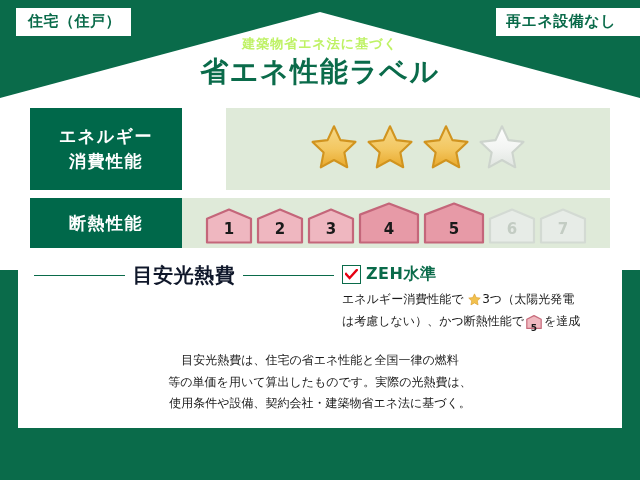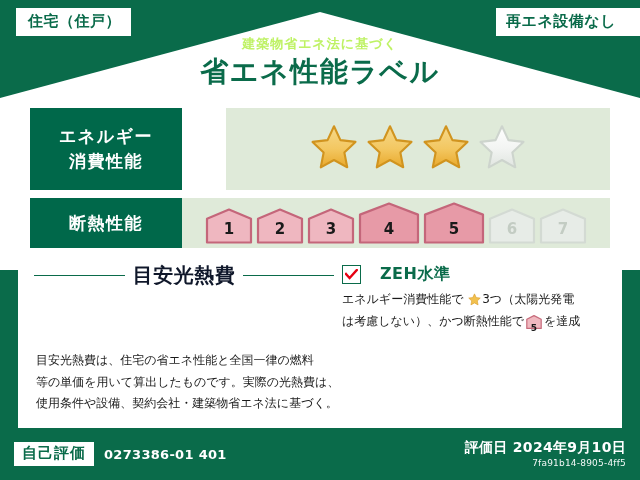--- a/index.html
+++ b/index.html
@@ -67,38 +67,38 @@
 
   
   .mid-area{display:flex;padding:14px 16px 0 16px;}
   .cost-col{width:300px;flex:none;text-align:center;}
   .cost-head{display:flex;align-items:center;justify-content:center;gap:8px;}
   .cost-head .rule{height:1px;background:#0a6b4a;flex:1;}
   .cost-head .txt{font-size:20px;font-weight:bold;color:#0f172a;letter-spacing:.5px;white-space:nowrap;}
   .cost-value{margin-top:7px;font-size:25px;font-weight:bold;color:#e60012;letter-spacing:.5px;}
 
   .zeh-col{flex:1;padding-left:8px;padding-top:2px;}
-  .zeh-head{display:flex;align-items:center;gap:19px;}
+  .zeh-head{display:flex;align-items:center;gap:5px;}
   .chk-box{
     width:17px;height:17px;border:1.6px solid #0a6b4a;background:#fff;
     display:flex;align-items:center;justify-content:center;flex:none;
   }
   .zeh-title{font-size:16px;font-weight:bold;color:#0a6b4a;letter-spacing:.5px;}
   .zeh-desc{margin-top:5px;font-size:12px;color:#1a1a1a;line-height:1.55;letter-spacing:0;}
   .inline-star{vertical-align:-3px;margin:0 1px;}
   .inline-house{display:inline-block;vertical-align:-4px;margin:0 2px;position:relative;}
   .inline-house .n{
     position:absolute;left:0;right:0;bottom:1px;text-align:center;
     font-size:9px;font-weight:bold;color:#1a1a1a;line-height:1;
   }
 
   
   .disclaimer{
     padding:16px 18px 0 18px;font-size:12px;color:#1a1a1a;
-    line-height:1.8;letter-spacing:0;
+    line-height:1.8;letter-spacing:0;text-align:center;
   }
 
   
   .footer{
     position:absolute;left:0;bottom:0;width:640px;height:52px;z-index:3;
     display:flex;align-items:center;justify-content:space-between;
     padding:0 14px;box-sizing:border-box;color:#fff;
   }
   .footer-left{display:flex;align-items:center;gap:10px;}
   .eval-tag{
@@ -269,23 +269,13 @@
       </div>
     </div>
 
     <div class="disclaimer">
       <div>目安光熱費は、住宅の省エネ性能と全国一律の燃料</div>
       <div>等の単価を用いて算出したものです。実際の光熱費は、</div>
       <div>使用条件や設備、契約会社・建築物省エネ法に基づく。</div>
     </div>
   </div>
 
-  <div class="footer">
-    <div class="footer-left">
-      <span class="eval-tag">自己評価</span>
-      <span class="eval-id">0273386-01 401</span>
-    </div>
-    <div class="footer-right">
-      <div class="eval-date">評価日 2024年9月10日</div>
-      <div class="eval-hash">7fa91b14-8905-4ff5</div>
-    </div>
-  </div>
 </div>
 
 </body></html>

